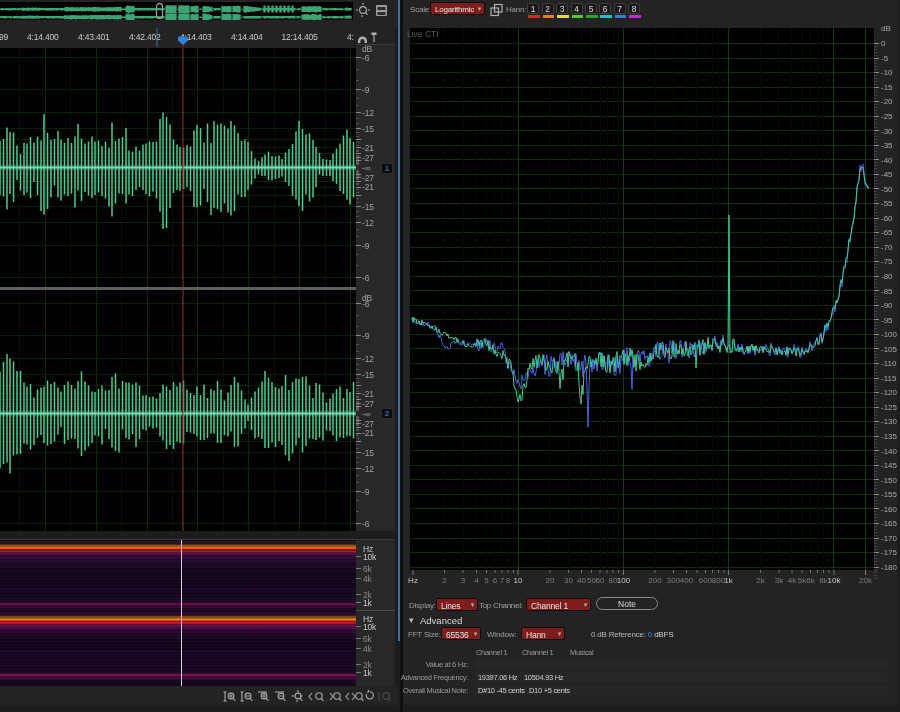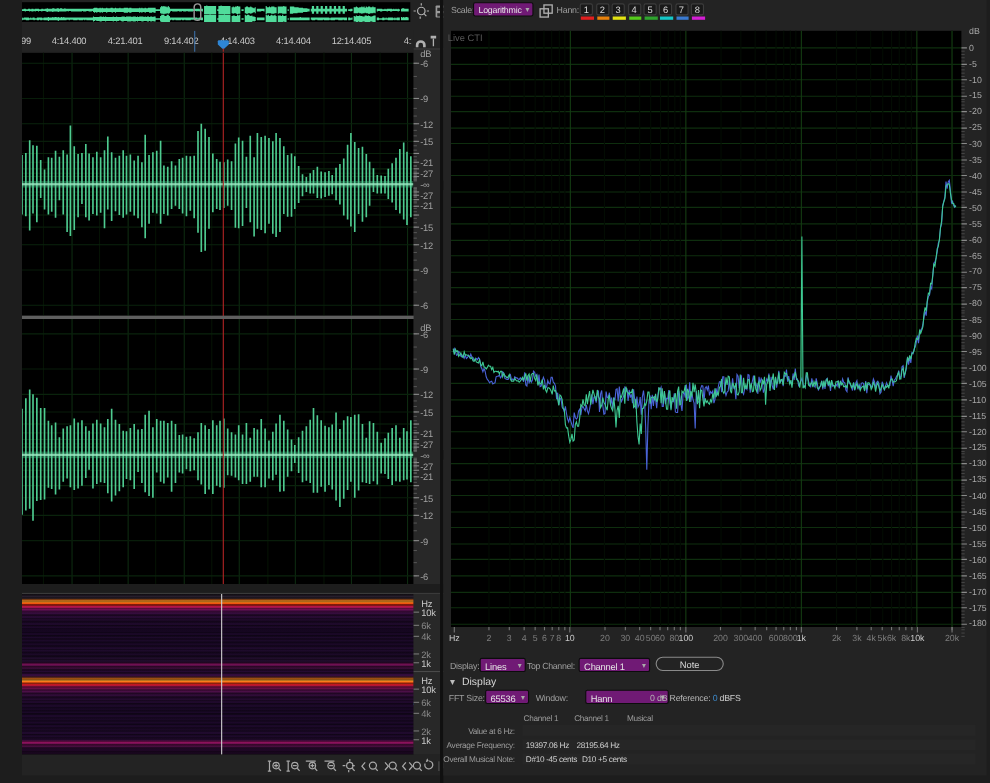--- a/index.html
+++ b/index.html
@@ -1,23 +1,23 @@
 <!DOCTYPE html>
 <html><head><meta charset="utf-8"><style>
 * { margin:0; padding:0; box-sizing:border-box; }
 html,body { width:900px; height:712px; background:#1d1d1d; font-family:"Liberation Sans",sans-serif; overflow:hidden; position:relative; }
-#left { position:absolute; left:0; top:0; width:400px; height:641px; background:#232323; border-right:2px solid #2e74b5; border-bottom:2px solid #2e74b5;margin-left:20px; }
+#left { position:absolute; left:0; top:0; width:400px; height:641px; background:#232323; border-right:2px solid #2e74b5; border-bottom:2px solid #2e74b5; }
 #right { position:absolute; left:403px; top:0; width:494px; height:705px; background:#232323; }
 .rt { position:absolute; font-size:8.5px; color:#c9c9c9; white-space:nowrap; letter-spacing:-0.2px; }
 .sct { position:absolute; font-size:8.5px; color:#a2a2a2; white-space:nowrap; letter-spacing:-0.2px; }
 .sl { font-size:8px; fill:#a8a8a8; font-family:"Liberation Sans",sans-serif; }
 .fl { font-size:8px; fill:#7d7d7d; font-family:"Liberation Sans",sans-serif; }
 .flb { font-size:8px; fill:#c9c9c9; font-family:"Liberation Sans",sans-serif; }
 .lbl { position:absolute; font-size:8px; color:#9f9f9f; white-space:nowrap; letter-spacing:-0.2px; }
-.drop { position:absolute; height:13px; background:#701a75; border:1px solid #0c0c0c; border-radius:2px; color:#e4e4e4; font-size:8.5px; padding:1.5px 4px; white-space:nowrap; letter-spacing:-0.2px; }
+.drop { position:absolute; height:13px; background:#7f1d1d; border:1px solid #0c0c0c; border-radius:2px; color:#e4e4e4; font-size:8.5px; padding:1.5px 4px; white-space:nowrap; letter-spacing:-0.2px; }
 .chev { position:absolute; right:3px; top:2px; color:#aaa; font-size:7px; }
 .holdbtn { position:absolute; top:3px; width:12px; height:11px; background:#191919; border:1px solid #3d3d3d; border-radius:2px; color:#dcdcdc; font-size:8.5px; text-align:center; line-height:10px; }
 .holdbar { position:absolute; left:0px; top:11px; width:11.5px; height:2.5px; }
 .rowbar { position:absolute; left:72px; width:412px; height:10px; background:#262626; }
 .tbl { position:absolute; font-size:7.5px; color:#9a9a9a; text-align:right; width:72px; white-space:nowrap; letter-spacing:-0.3px; }
 .tbv { position:absolute; font-size:7.5px; color:#cfcfcf; white-space:nowrap; letter-spacing:-0.3px; }
 </style></head>
 <body>
 <div id="left">
 
@@ -40,22 +40,22 @@
   <rect x="376" y="5" width="11" height="11" rx="1" fill="#9a9a9a"></rect>
   <rect x="377.5" y="7" width="8" height="3" fill="#2c2c2c"></rect>
   <rect x="377.5" y="12" width="8" height="3" fill="#2c2c2c"></rect>
  </svg>
 
  <div style="position:absolute;left:0;top:28px;width:356px;height:19px;background:#232323">
  </div>
  <div style="position:absolute;left:0;top:0;width:354px;height:47px;overflow:hidden">
       <div class="rt" style="left:-1px;top:32px">99</div>
       <div class="rt" style="left:27px;top:32px">4:14.400</div>
-      <div class="rt" style="left:78px;top:32px">4:21.401</div>
-      <div class="rt" style="left:129px;top:32px">9:14.402</div>
+      <div class="rt" style="left:78px;top:32px">4:43.401</div>
+      <div class="rt" style="left:129px;top:32px">4:42.402</div>
       <div class="rt" style="left:180px;top:32px">4:14.403</div>
       <div class="rt" style="left:231px;top:32px">4:14.404</div>
       <div class="rt" style="left:281.5px;top:32px">12:14.405</div>
       <div class="rt" style="left:347px;top:32px">4:14.</div>
     </div>
  <svg width="400" height="20" style="position:absolute;left:0;top:28px">
   <line x1="20" y1="42" x2="20" y2="47" stroke="#6f6f6f" stroke-width="1"></line>
       <line x1="45" y1="42" x2="45" y2="47" stroke="#6f6f6f" stroke-width="1"></line>
       <line x1="70.5" y1="42" x2="70.5" y2="47" stroke="#6f6f6f" stroke-width="1"></line>
       <line x1="96" y1="42" x2="96" y2="47" stroke="#6f6f6f" stroke-width="1"></line>
@@ -847,33 +847,33 @@
  </svg>
  <div style="position:absolute;left:4px;top:29px;font-size:8.5px;color:#585858">Live CTI</div>
 
  <div class="lbl" style="left:6px;top:601px">Display:</div>
  <div class="drop" style="left:33px;top:598px;width:42px">Lines<span class="chev">▾</span></div>
  <div class="lbl" style="left:76px;top:601px;letter-spacing:-0.3px">Top Channel:</div>
  <div class="drop" style="left:123px;top:598px;width:65px">Channel 1<span class="chev">▾</span></div>
  <div style="position:absolute;left:193px;top:597px;width:62px;height:13px;border:1px solid #8a8a8a;border-radius:7px;color:#d9d9d9;font-size:8.5px;text-align:center;line-height:12px">Note</div>
 
  <div style="position:absolute;left:6px;top:615px;font-size:9px;color:#bdbdbd">▾</div>
- <div style="position:absolute;left:17px;top:615px;font-size:9.5px;color:#d8d8d8">Display</div>
+ <div style="position:absolute;left:17px;top:615px;font-size:9.5px;color:#d8d8d8">Advanced</div>
 
  <div class="lbl" style="left:5px;top:630px">FFT Size:</div>
  <div class="drop" style="left:38px;top:627px;width:40px">65536<span class="chev">▾</span></div>
  <div class="lbl" style="left:84px;top:630px">Window:</div>
- <div class="drop" style="left:129px;top:627px;width:76px">Hann<span class="chev">▾</span></div>
+ <div class="drop" style="left:118px;top:627px;width:44px">Hann<span class="chev">▾</span></div>
  <div class="lbl" style="left:188px;top:630px;color:#b5b5b5">0 dB Reference: <span style="color:#3d8bce">0</span> <span style="color:#cfcfcf">dBFS</span></div>
 
  <div class="tbv" style="left:73px;top:648px;color:#9a9a9a">Channel 1</div>
  <div class="tbv" style="left:119px;top:648px;color:#9a9a9a">Channel 1</div>
  <div class="tbv" style="left:167px;top:648px;color:#9a9a9a">Musical</div>
  <div class="rowbar" style="top:659px"></div>
  <div class="rowbar" style="top:672px"></div>
  <div class="rowbar" style="top:685px"></div>
  <div class="tbl" style="left:-7px;top:660px">Value at 6 Hz:</div>
- <div class="tbl" style="left:-7px;top:673px">Average Frequency:</div>
+ <div class="tbl" style="left:-7px;top:673px">Advanced Frequency:</div>
  <div class="tbl" style="left:-7px;top:686px">Overall Musical Note:</div>
  <div class="tbv" style="left:75px;top:673px">19397.06 Hz</div>
- <div class="tbv" style="left:121px;top:673px">28195.64 Hz</div>
+ <div class="tbv" style="left:121px;top:673px">10504.93 Hz</div>
  <div class="tbv" style="left:75px;top:686px">D#10 -45 cents</div>
  <div class="tbv" style="left:126px;top:686px">D10 +5 cents</div>
 </div>
 </body></html>

